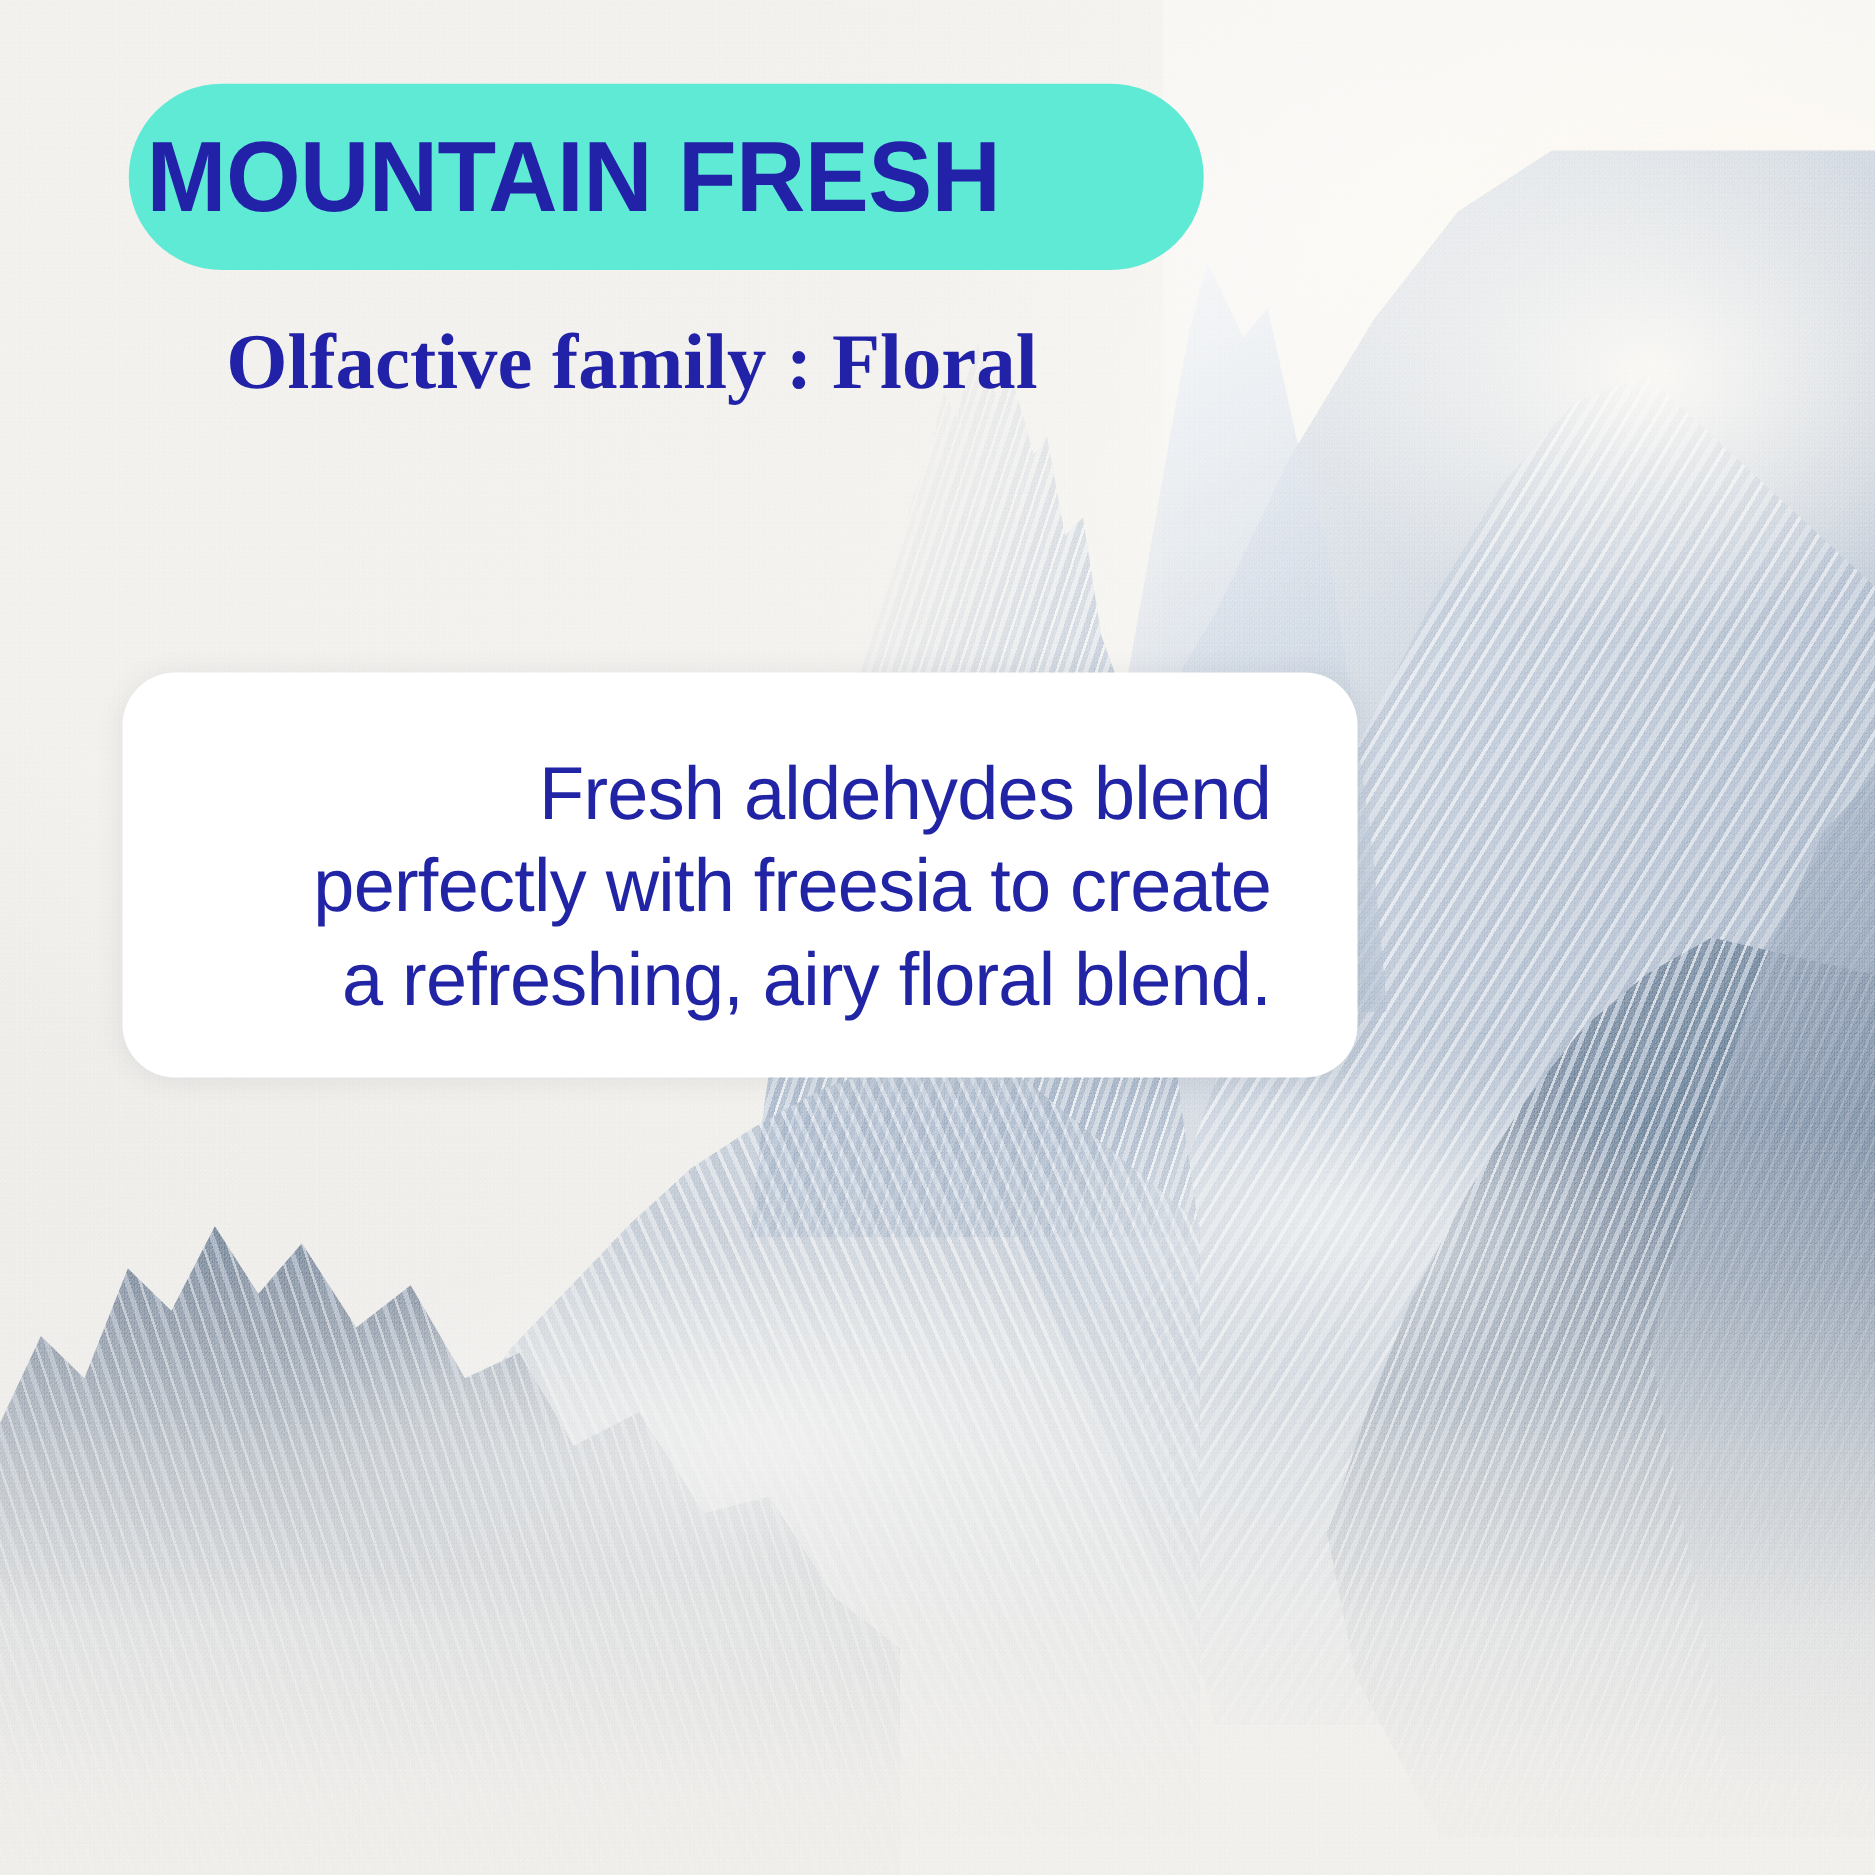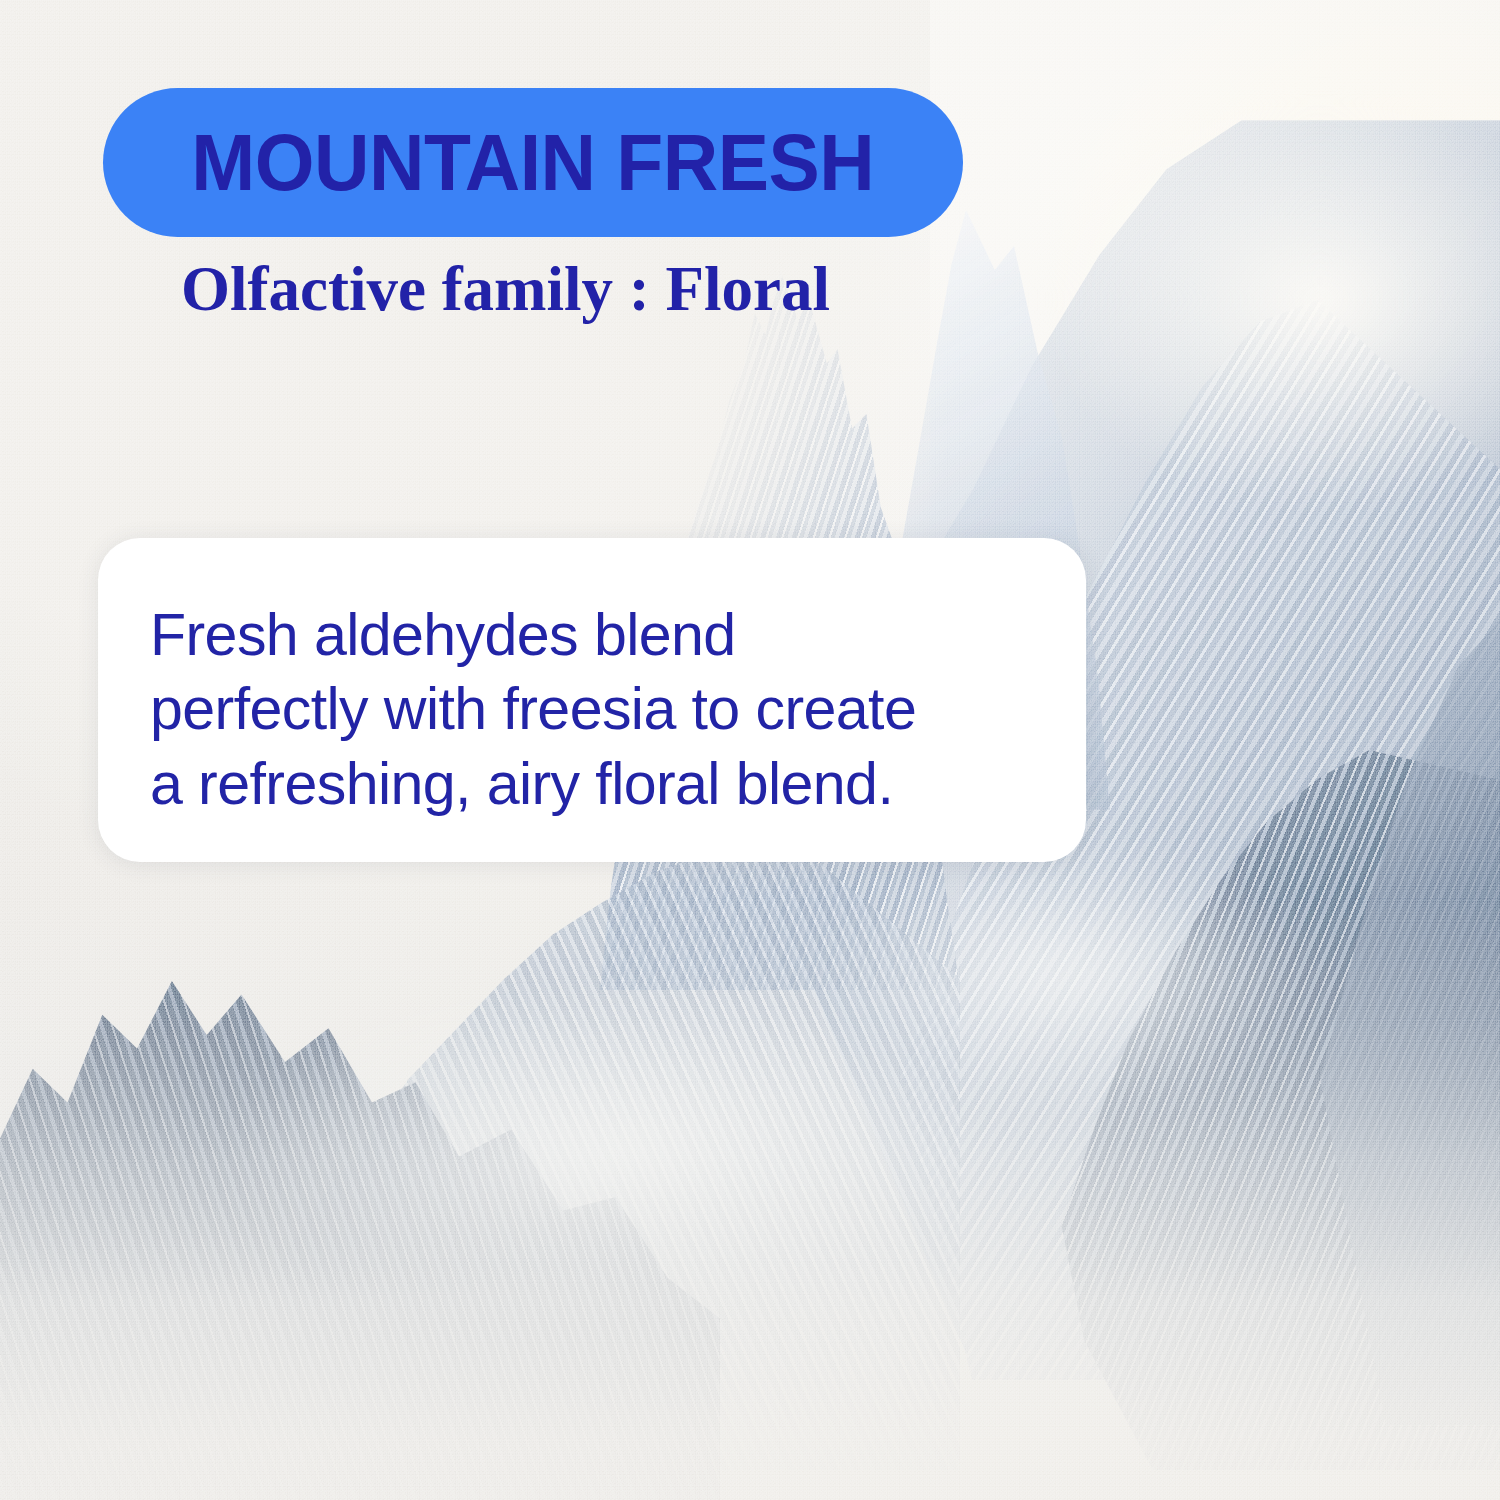--- a/index.html
+++ b/index.html
@@ -246,25 +246,23 @@
   }
 
   
   .title-pill {
     position: absolute;
     left: 103px;
     top: 67px;
     width: 860px;
     height: 149px;
     border-radius: 75px;
-    background: #3b82f6;
+    background: #5eead4;
     display: flex;
     align-items: center;
-    justify-content: center;
-    margin-top: 21px;
   }
 
   .title-text {
     font-family: "Liberation Sans Narrow", "Liberation Sans", sans-serif;
     font-weight: 700;
     font-size: 80px;
     letter-spacing: -0.5px;
     color: #2222a8;
     line-height: 1;
     white-space: nowrap;
@@ -287,20 +285,21 @@
     position: absolute;
     left: 98px;
     top: 538px;
     width: 988px;
     height: 324px;
     background: #ffffff;
     border-radius: 42px;
     box-sizing: border-box;
     padding: 60px 56px 0 52px;
     box-shadow: 0 2px 22px rgba(60,70,90,0.10);
+    text-align: right;
   }
 
   .desc-text {
     font-family: "Liberation Sans", sans-serif;
     font-weight: 400;
     font-size: 60px;
     line-height: 1.24;
     color: #2224a6;
     letter-spacing: -0.6px;
     white-space: pre-line;

